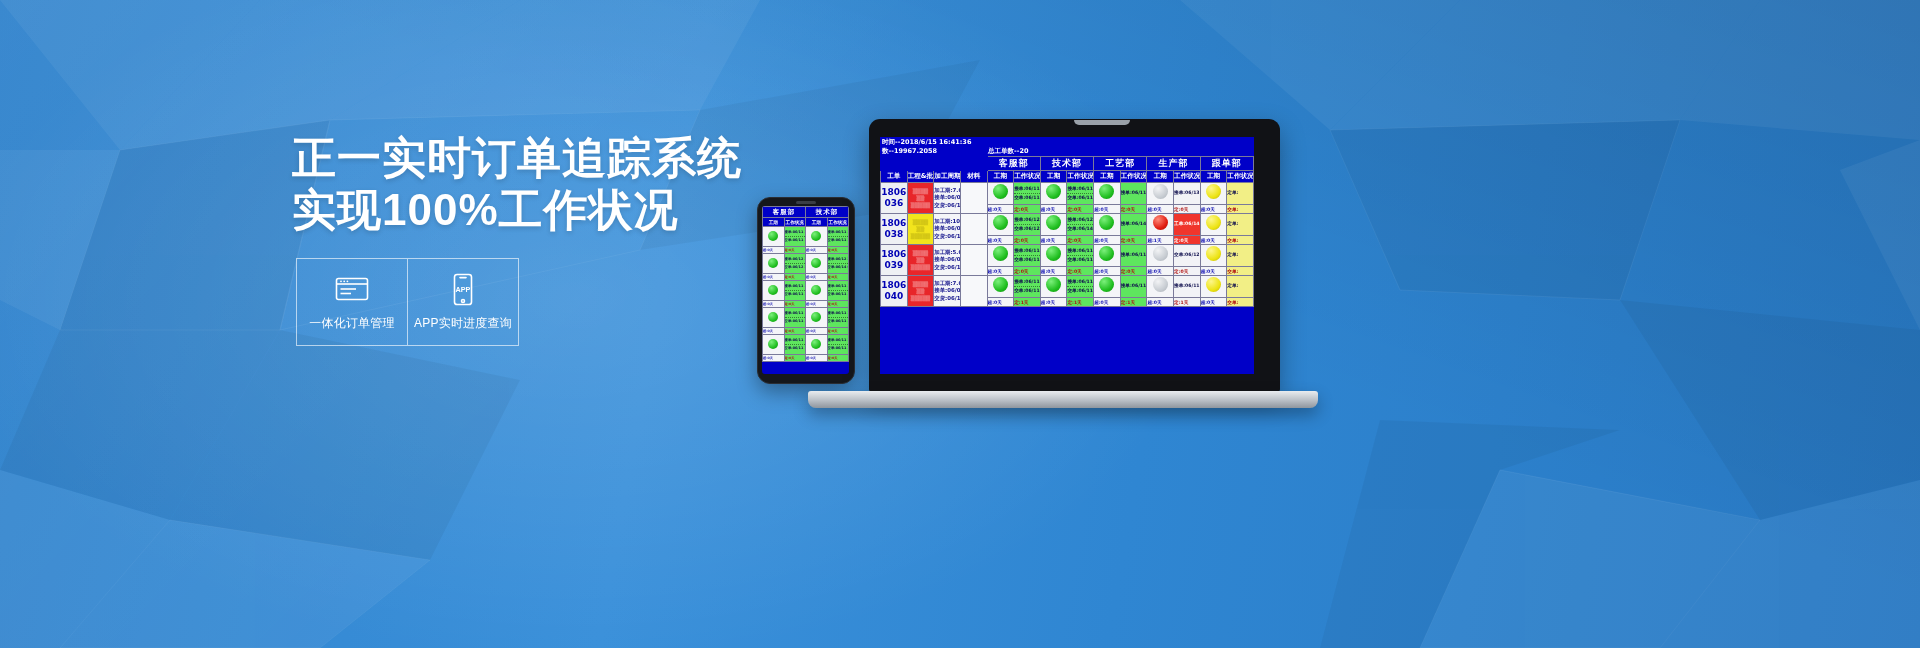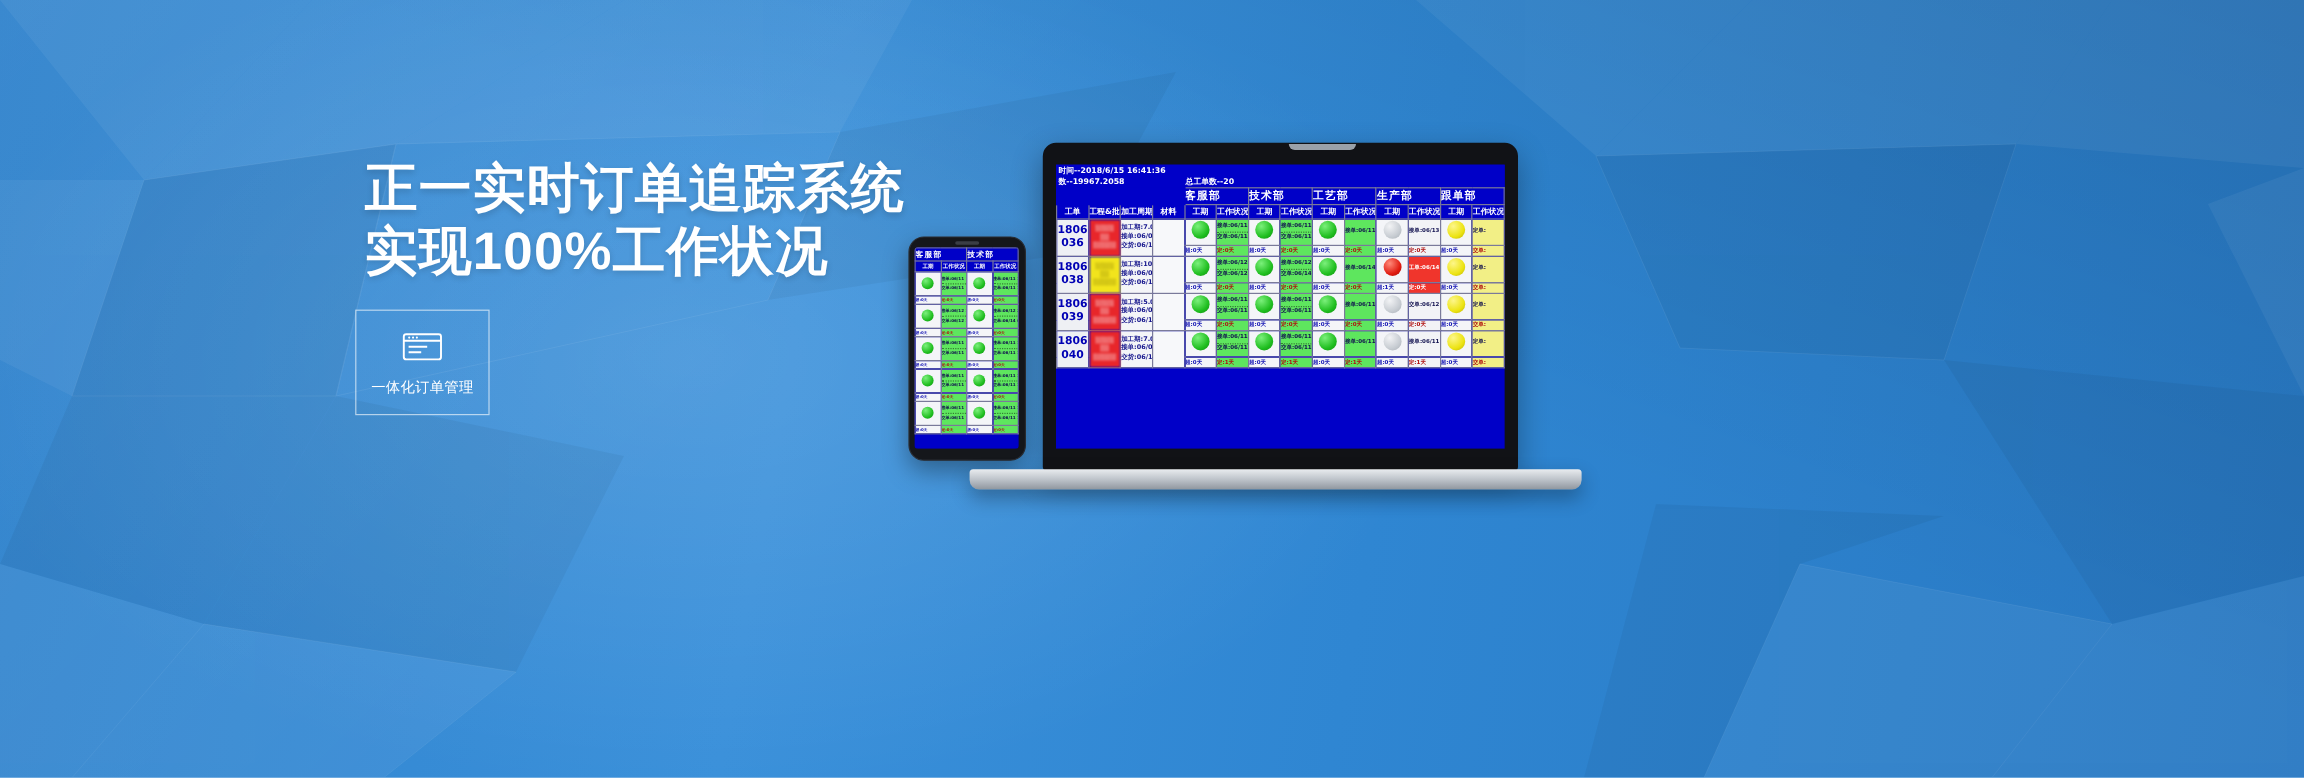--- a/index.html
+++ b/index.html
@@ -13,35 +13,35 @@
       radial-gradient(ellipse 900px 520px at 30% 46%, rgba(255,255,255,.13) 0%, rgba(255,255,255,0) 70%),
       linear-gradient(100deg,#2f82cc 0%,#3a90da 35%,#2f86d2 60%,#2878c2 100%);
     overflow:hidden;}
 
   .poly{position:absolute;pointer-events:none;}
   .poly svg{display:block;}
 
   
   .copy{position:absolute;left:292px;top:132px;width:430px;}
   .headline{color:#fff;font-weight:bold;font-size:44px;line-height:1.18;letter-spacing:1px;
-    text-shadow:0 2px 5px rgba(0,0,0,.16);white-space:nowrap;margin-left:12px;}
+    text-shadow:0 2px 5px rgba(0,0,0,.16);white-space:nowrap;}
 
   .features{position:absolute;left:296px;top:258px;display:flex;
     border:1px solid rgba(255,255,255,.62);}
   .feature{width:110px;height:86px;display:flex;flex-direction:column;
     align-items:center;justify-content:center;gap:9px;
     border-right:1px solid rgba(255,255,255,.62);}
   .feature:last-child{border-right:none;}
   .feature .ficon{height:34px;display:flex;align-items:center;justify-content:center;}
   .feature .flabel{color:#fff;font-size:12px;white-space:nowrap;letter-spacing:.2px;}
 
   
   .laptop{position:absolute;left:861px;top:119px;width:452px;height:300px;}
   .lid{position:absolute;left:8px;top:0;width:396px;height:273px;background:#111216;
-    border-radius:11px 11px 3px 3px;box-shadow:0 10px 26px rgba(0,0,0,.33);}
+    border-radius:11px 11px 3px 3px;box-shadow:0 10px 26px rgba(0,0,0,.33);padding-left:15px;}
   .lid-inner{position:absolute;left:11px;top:18px;width:374px;height:237px;background:#000;overflow:hidden;}
   .lbase{position:absolute;left:-53px;top:272px;width:510px;height:17px;
     background:linear-gradient(#e9ecef,#b9bfc6 55%,#8f969e);
     border-radius:3px 3px 8px 8px;box-shadow:0 7px 16px rgba(0,0,0,.3);}
   .lnotch{position:absolute;left:205px;top:1px;width:56px;height:5px;
     background:#9aa1a9;border-radius:0 0 6px 6px;}
 
   
   .phone{position:absolute;left:757px;top:197px;width:96px;height:185px;
     background:#15171b;border-radius:13px;box-shadow:0 8px 20px rgba(0,0,0,.35);
@@ -52,21 +52,21 @@
   
   .erp{background:#0000c8;width:100%;height:100%;font-family:"DejaVu Sans","Liberation Sans",sans-serif;}
   .erp-top{background:#0000c8;color:#fff;padding:1px 2px 0;}
   .erp-top .r{display:flex;font-size:6.5px;font-weight:bold;line-height:9px;white-space:nowrap;}
   .erp-top .r .a{width:106px;}
   .erp-top .r .b{}
 
   table.grid{border-collapse:collapse;table-layout:fixed;width:100%;}
   table.grid td,table.grid th{border:1px solid #7a7a9a;padding:0;overflow:hidden;}
   .dept-row th{background:#0000c8;color:#fff;font-size:9px;font-weight:bold;
-    text-align:left;height:13px;letter-spacing:1px;}
+    text-align:center;height:13px;letter-spacing:1px;}
   .dept-row th.blank{background:#0000c8;border-color:#0000c8;}
   .col-row th{background:#0000c8;color:#fff;font-size:6.6px;font-weight:bold;
     text-align:center;height:11px;white-space:nowrap;}
 
   td.wo{background:#eef0f4;color:#0000b4;font-weight:bold;font-size:9px;
     text-align:center;line-height:11px;}
   td.proj{font-size:5px;color:rgba(255,255,255,.55);text-align:center;line-height:7px;
     font-weight:bold;filter:blur(.7px);}
   td.proj.red{background:#e8262a;}
   td.proj.yel{background:#f2e41c;color:rgba(120,110,0,.45);}
@@ -156,20 +156,31 @@
           <circle cx="9.2" cy="5.3" r="0.9" fill="#fff" stroke="none"></circle>
           <circle cx="12.4" cy="5.3" r="0.9" fill="#fff" stroke="none"></circle>
           <line x1="5.5" y1="13" x2="21" y2="13"></line>
           <line x1="5.5" y1="17.5" x2="16" y2="17.5"></line>
         </svg>
       </div>
       <div class="flabel">一体化订单管理</div>
     </div>
 
 
+    <div class="feature">
+      <div class="ficon">
+        <svg width="24" height="33" viewBox="0 0 24 33" fill="none" stroke="#ffffff" stroke-width="1.6">
+          <rect x="3.5" y="1.5" width="17" height="30" rx="2.6"></rect>
+          <line x1="9" y1="4.6" x2="15" y2="4.6" stroke-linecap="round"></line>
+          <circle cx="12" cy="28" r="1.5"></circle>
+          <text x="12" y="19.3" font-size="7.2" font-weight="bold" fill="#ffffff" stroke="none" text-anchor="middle" font-family="Liberation Sans, sans-serif">APP</text>
+        </svg>
+      </div>
+      <div class="flabel">APP实时进度查询</div>
+    </div>
 
   </div>
 
   <div class="phone">
     <div class="pspk"></div>
     <div class="pscreen">
       <div id="phone-erp" class="erp erp-mini">
           <table class="grid" style="width:100%">
             <tbody>
               <tr class="dept-row">

